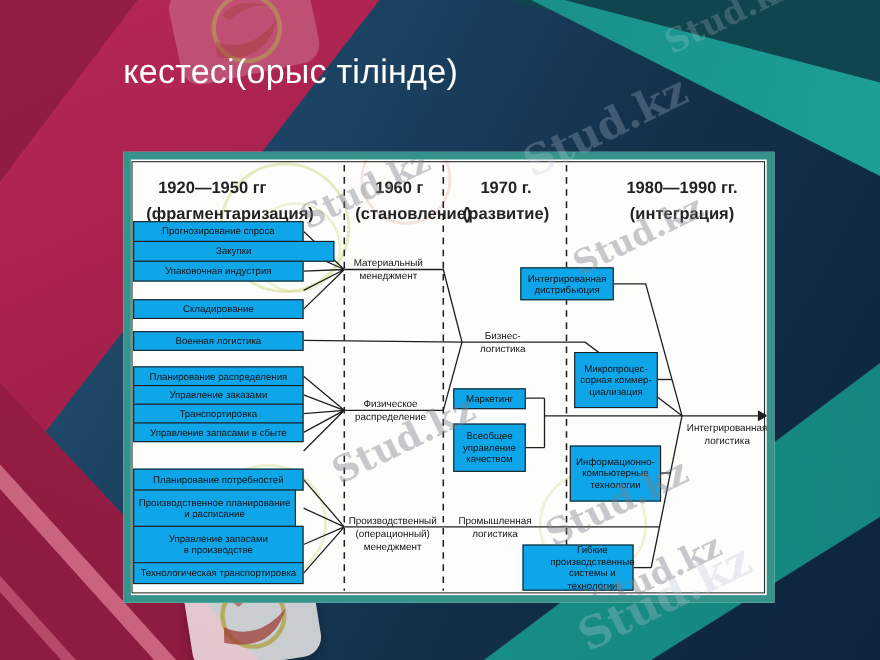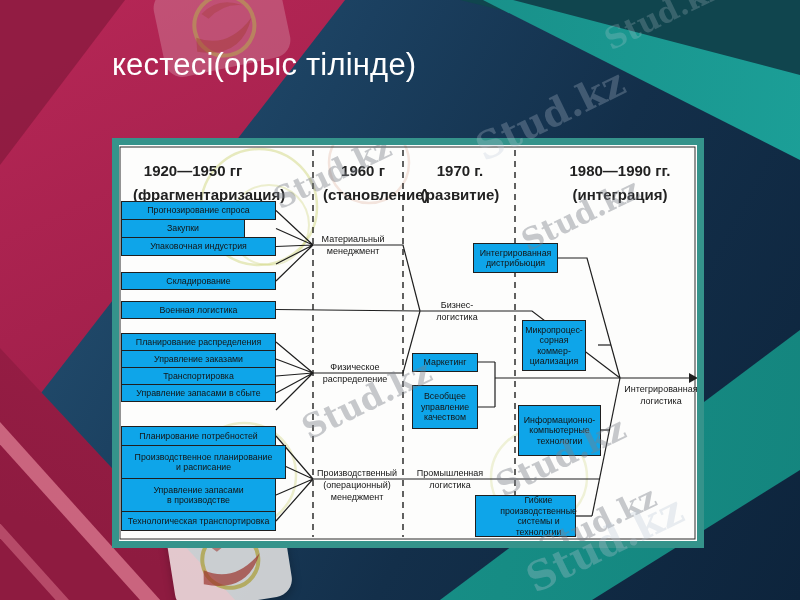--- a/index.html
+++ b/index.html
@@ -147,33 +147,33 @@
       <div class="hdr" style="left:300px;top:8px;width:82px;">
         <div>1970 г.</div>
         <div>(развитие)</div>
       </div>
       <div class="hdr" style="left:440px;top:8px;width:122px;">
         <div>1980—1990 гг.</div>
         <div>(интеграция)</div>
       </div>
 
       <div class="box" style="left:2px;top:56px;width:155px;height:19px;">Прогнозирование спроса</div>
-      <div class="box" style="left:2px;top:74px;width:124px;height:19px;">Закупки</div>
+      <div class="box" style="left:2px;top:74px;width:183px;height:19px;">Закупки</div>
       <div class="box" style="left:2px;top:92px;width:155px;height:19px;">Упаковочная индустрия</div>
       <div class="box" style="left:2px;top:127px;width:155px;height:18px;">Складирование</div>
 
       <div class="box" style="left:2px;top:156px;width:155px;height:18px;">Военная логистика</div>
 
       <div class="box" style="left:2px;top:188px;width:155px;height:18px;">Планирование распределения</div>
       <div class="box" style="left:2px;top:205px;width:155px;height:18px;">Управление заказами</div>
       <div class="box" style="left:2px;top:222px;width:155px;height:18px;">Транспортировка</div>
       <div class="box" style="left:2px;top:239px;width:155px;height:18px;">Управление запасами в сбыте</div>
 
       <div class="box" style="left:2px;top:281px;width:155px;height:20px;">Планирование потребностей</div>
-      <div class="box" style="left:2px;top:300px;width:165px;height:34px;">Производственное планирование
+      <div class="box" style="left:2px;top:300px;width:148px;height:34px;">Производственное планирование
 и расписание</div>
       <div class="box" style="left:2px;top:333px;width:155px;height:34px;">Управление запасами
 в производстве</div>
       <div class="box" style="left:2px;top:366px;width:155px;height:20px;">Технологическая транспортировка</div>
 
       <div class="lbl" style="left:196px;top:88px;width:76px;">Материальный
 менеджмент</div>
       <div class="lbl" style="left:194px;top:216px;width:84px;">Физическое
 распределение</div>
       <div class="lbl" style="left:190px;top:322px;width:96px;">Производственный
@@ -184,21 +184,21 @@
 логистика</div>
       <div class="lbl" style="left:294px;top:322px;width:74px;">Промышленная
 логистика</div>
       <div class="box" style="left:293px;top:208px;width:66px;height:19px;">Маркетинг</div>
       <div class="box" style="left:293px;top:240px;width:66px;height:44px;">Всеобщее
 управление
 качеством</div>
 
       <div class="box" style="left:354px;top:98px;width:85px;height:30px;">Интегрированная
 дистрибьюция</div>
-      <div class="box" style="left:403px;top:175px;width:64px;height:51px;">Микропроцес-
+      <div class="box" style="left:403px;top:175px;width:76px;height:51px;">Микропроцес-
 сорная коммер-
 циализация</div>
       <div class="box" style="left:399px;top:260px;width:83px;height:51px;">Информационно-
 компьютерные
 технологии</div>
       <div class="box" style="left:356px;top:350px;width:101px;height:42px;padding-left:28px;">Гибкие
 производственные
 системы и технологии</div>
 
       <div class="lbl" style="left:498px;top:238px;width:88px;">Интегрированная

